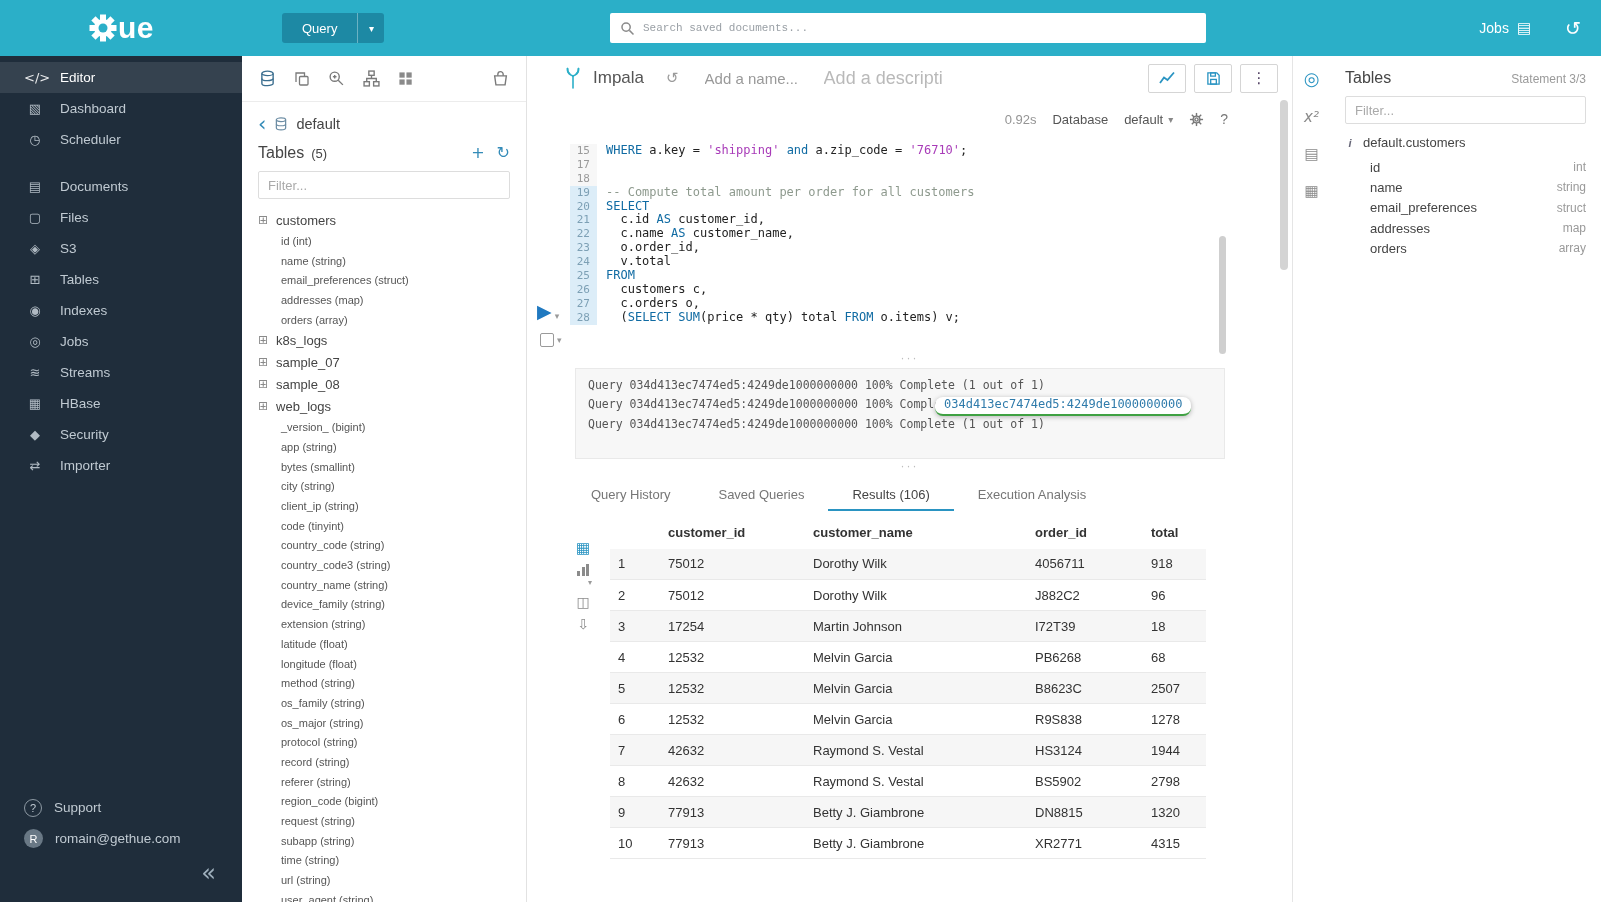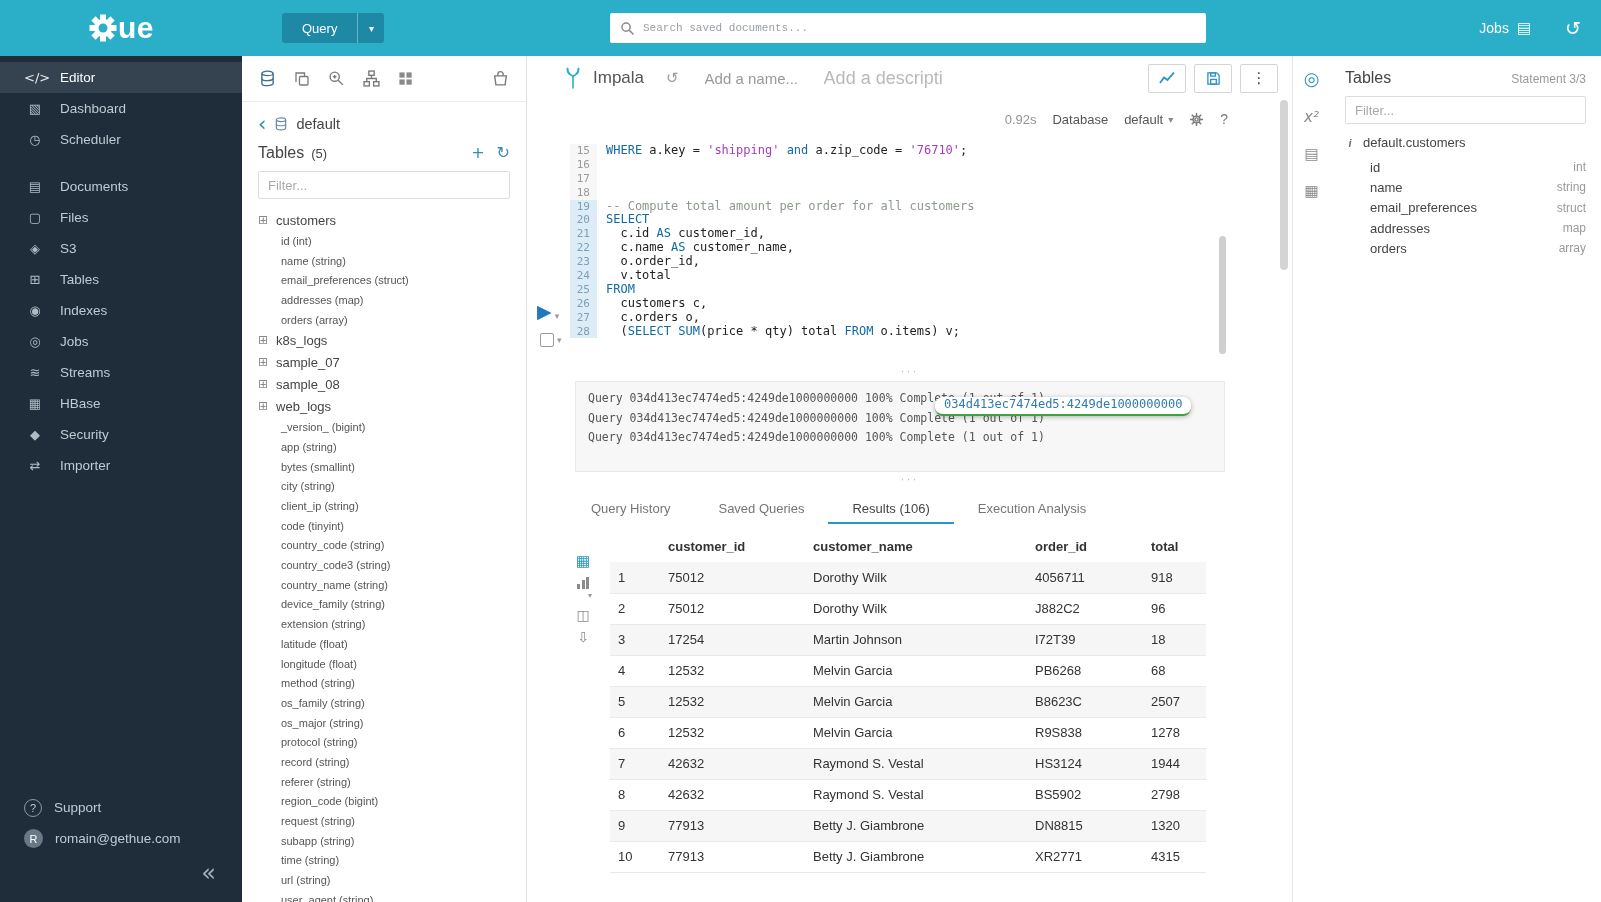--- a/index.html
+++ b/index.html
@@ -430,24 +430,20 @@
     </span>
     <span class="help-btn">?</span>
   </div>
 
   <div class="code-area" id="code-area">
       <div class="code-line">
         <span class="gutter-num">15</span>
         <span class="code-text"><span class="tok-kw">WHERE</span><span class="tok-t"> a.key = </span><span class="tok-str">'shipping'</span><span class="tok-t"> </span><span class="tok-kw">and</span><span class="tok-t"> a.zip_code = </span><span class="tok-str">'76710'</span><span class="tok-t">;</span></span>
       </div>
       <div class="code-line">
-        <span class="gutter-num">16</span>
-        <span class="code-text"></span>
-      </div>
-      <div class="code-line">
         <span class="gutter-num">17</span>
         <span class="code-text"></span>
       </div>
       <div class="code-line">
         <span class="gutter-num">18</span>
         <span class="code-text"></span>
       </div>
       <div class="code-line">
         <span class="gutter-num hl">19</span>
         <span class="code-text"><span class="tok-cm">-- Compute total amount per order for all customers</span></span>

